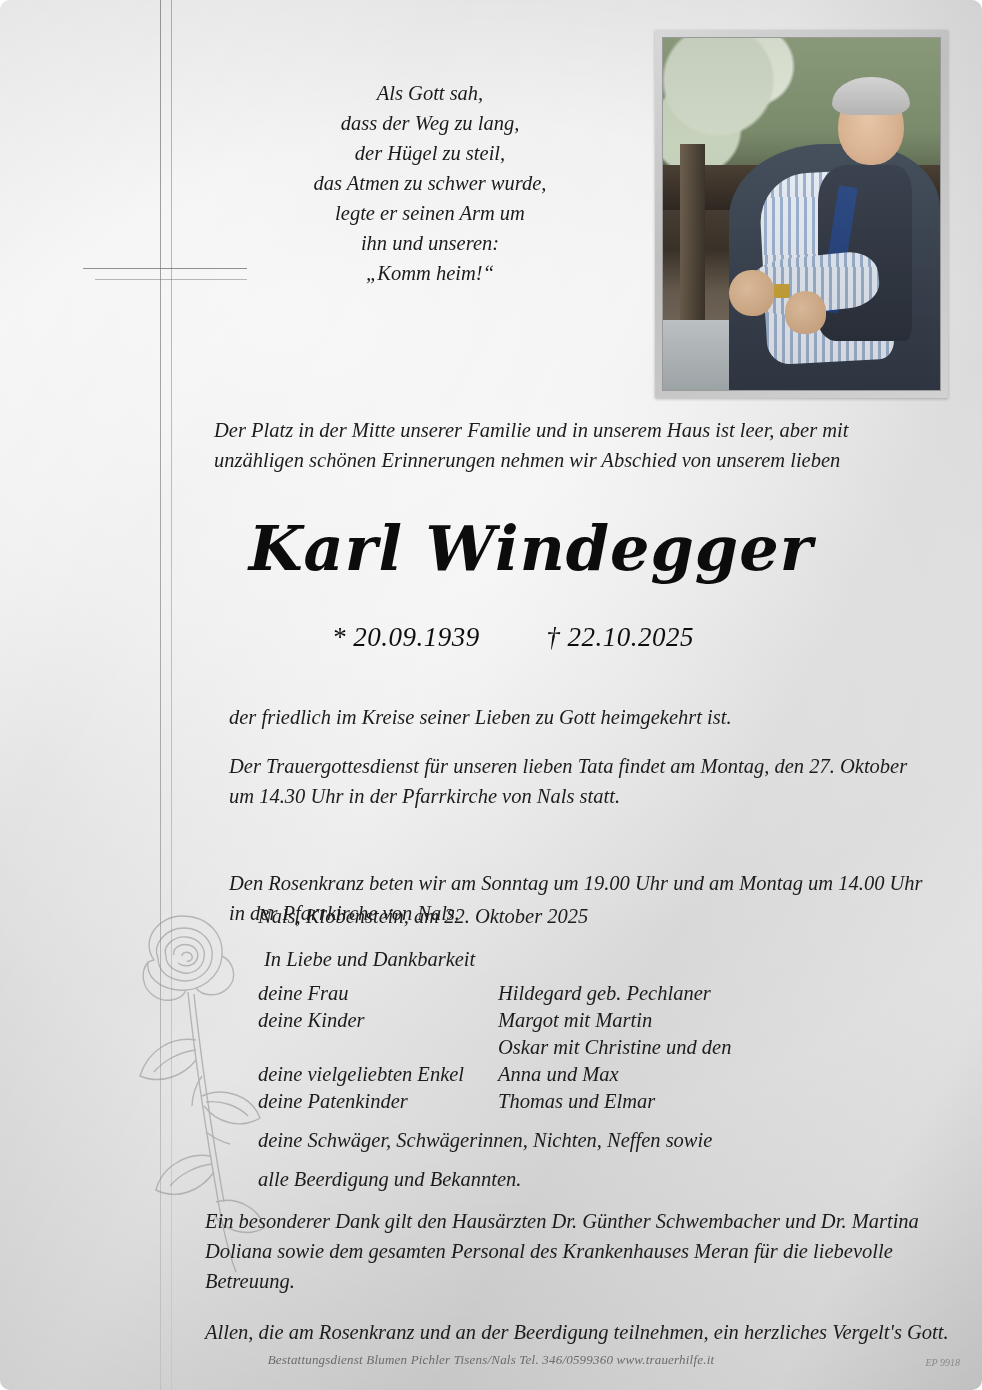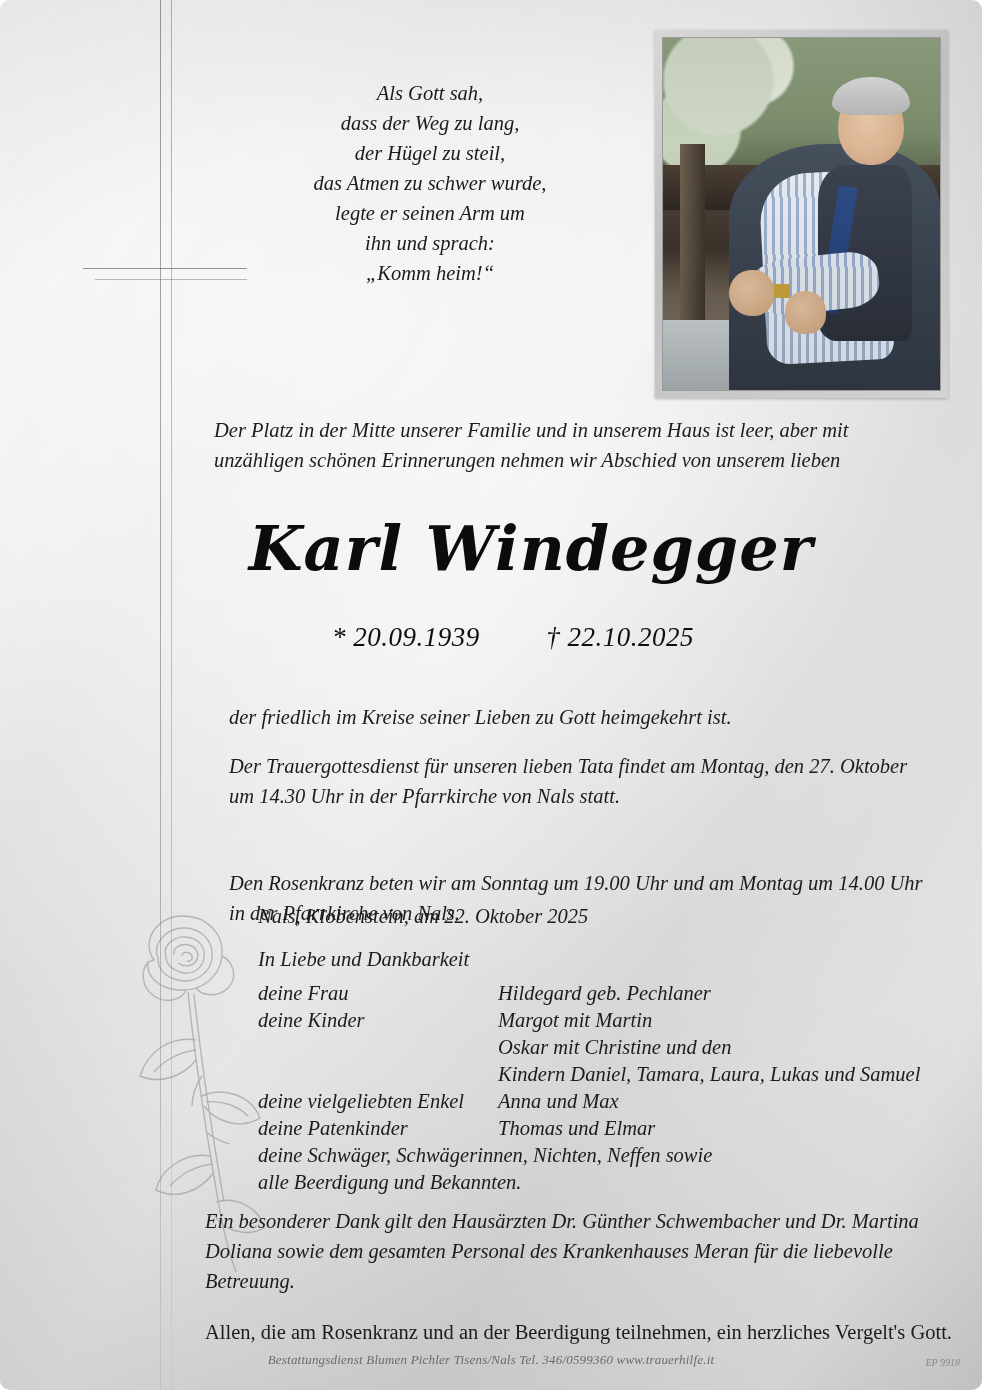--- a/index.html
+++ b/index.html
@@ -292,56 +292,57 @@
     line-height: 30px;
     color: #1c1c1c;
   }
   .p1 { left: 229px; top: 702px; width: 690px; }
   .p2 { left: 229px; top: 751px; width: 700px; }
   .p3 { left: 229px; top: 868px; width: 700px; }
   .p4 { left: 258px; top: 901px; width: 600px; }
 
   .inliebe {
     position: absolute;
-    left: 258px;
+    left: 264px;
     top: 948px;
     font-style: italic;
     font-size: 20.5px;
     color: #1c1c1c;
   }
   .family {
     position: absolute;
     left: 258px;
     top: 980px;
     width: 700px;
     font-style: italic;
     font-size: 20.5px;
     line-height: 27px;
     color: #1c1c1c;
   }
   .family .row { display: flex; }
   .family .lbl { width: 240px; flex: none; }
   .family .val { flex: 1; }
-  .family .full { margin-top: 0; }
+  .family .full { margin-top: 12px; }
 
   .thanks {
     position: absolute;
     left: 205px;
     top: 1206px;
     width: 760px;
     font-style: italic;
     font-size: 20.5px;
     line-height: 30px;
     color: #1c1c1c;
   }
   .closing {
     position: absolute;
     left: 205px;
     top: 1318px;
     width: 760px;
+    font-style: italic;
     font-size: 20.5px;
     line-height: 28px;
     color: #1c1c1c;
   }
   .footer {
     position: absolute;
     left: 0; right: 0;
     bottom: 22px;
     text-align: center;
     font-style: italic;
@@ -415,21 +416,21 @@
       <div class="ph-shade"></div>
     </div>
   </div>
 
   <div class="poem">
     <div>Als Gott sah,</div>
     <div>dass der Weg zu lang,</div>
     <div>der Hügel zu steil,</div>
     <div>das Atmen zu schwer wurde,</div>
     <div>legte er seinen Arm um</div>
-    <div>ihn und sprach:</div>
+    <div>ihn und unseren:</div>
     <div>„Komm heim!“</div>
   </div>
 
   <div class="intro">Der Platz in der Mitte unserer Familie und in unserem Haus ist leer, aber mit unzähligen schönen Erinnerungen nehmen wir Abschied von unserem lieben</div>
 
   <div class="name">Karl Windegger</div>
 
   <div class="dates">
     <span>*</span>
     <span>20.09.1939</span>
@@ -452,24 +453,20 @@
     </div>
     <div class="row">
       <div class="lbl">deine Kinder</div>
       <div class="val">Margot mit Martin</div>
     </div>
     <div class="row">
       <div class="lbl"></div>
       <div class="val">Oskar mit Christine und den</div>
     </div>
     <div class="row">
-      <div class="lbl"></div>
-      <div class="val">Kindern Daniel, Tamara, Laura, Lukas und Samuel</div>
-    </div>
-    <div class="row">
       <div class="lbl">deine vielgeliebten Enkel</div>
       <div class="val">Anna und Max</div>
     </div>
     <div class="row">
       <div class="lbl">deine Patenkinder</div>
       <div class="val">Thomas und Elmar</div>
     </div>
     <div class="full">deine Schwäger, Schwägerinnen, Nichten, Neffen sowie</div>
     <div class="full">alle Beerdigung und Bekannten.</div>
   </div>

